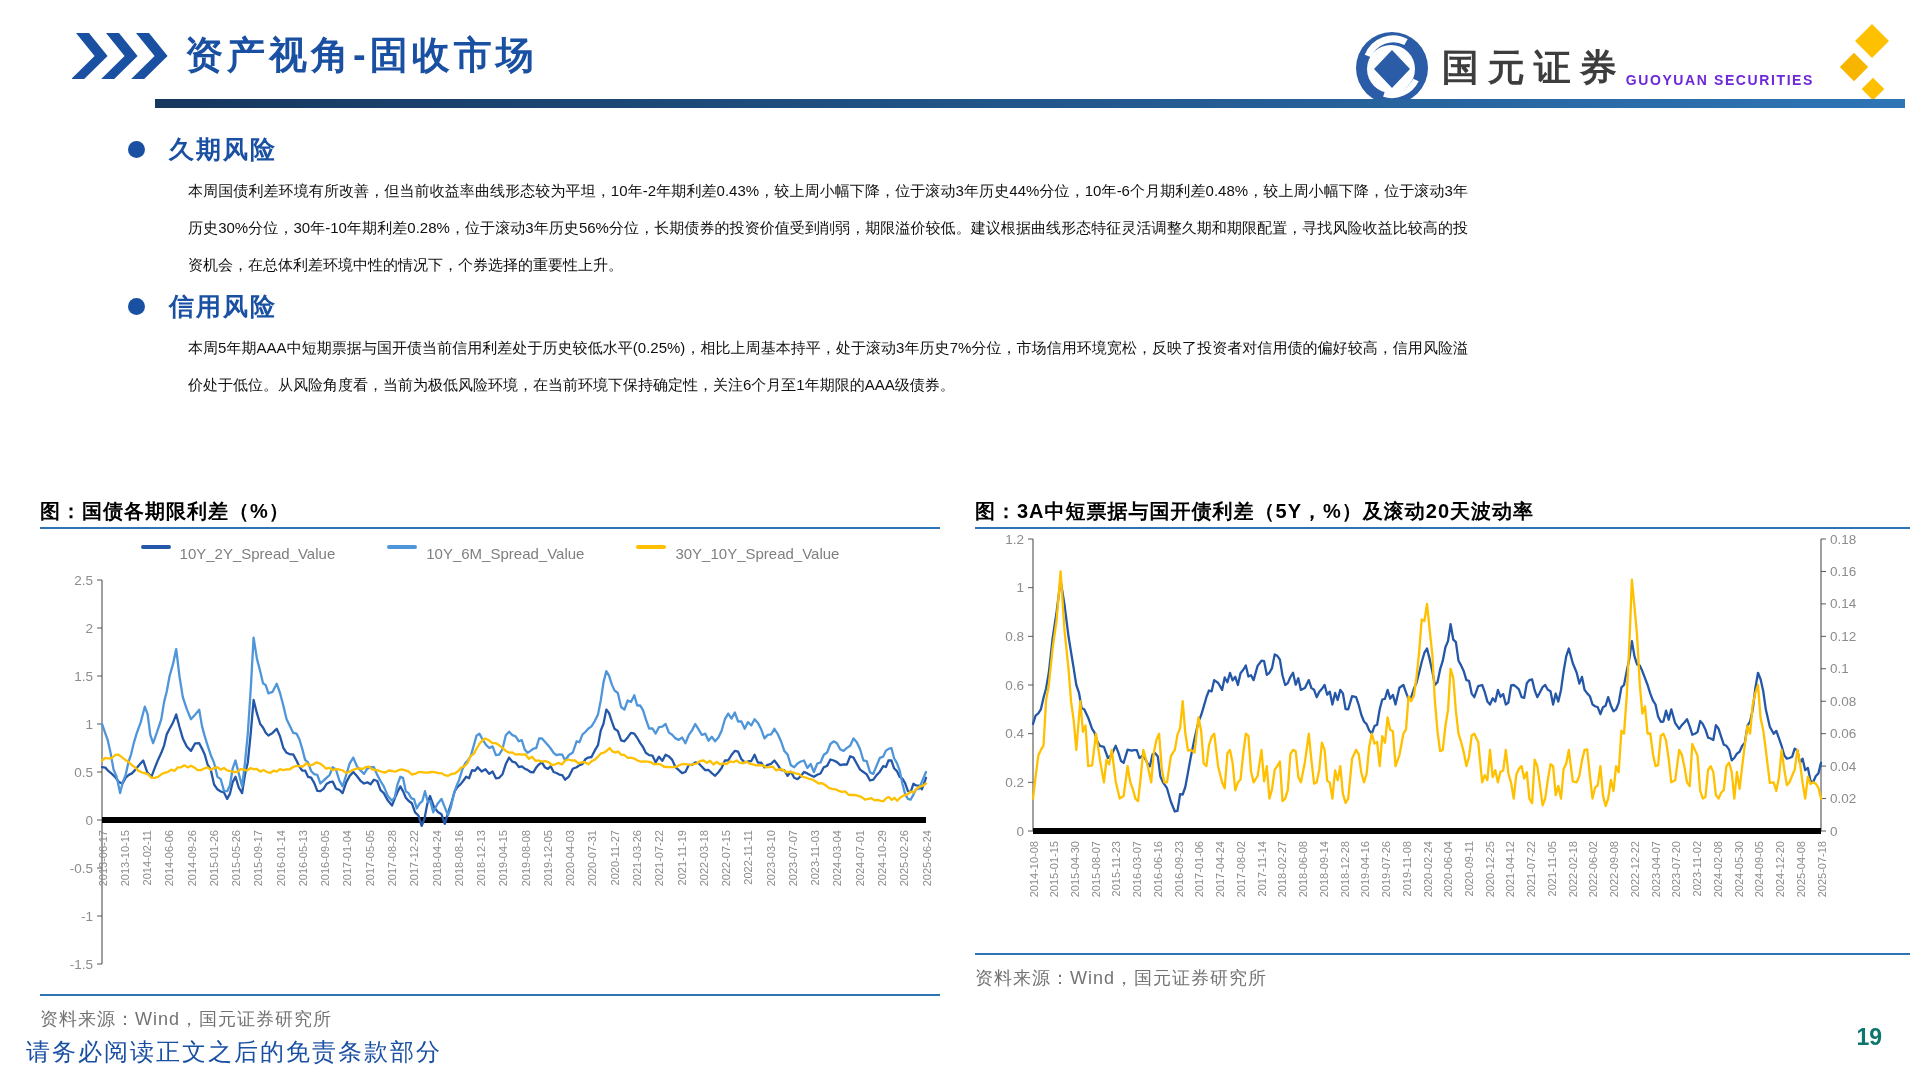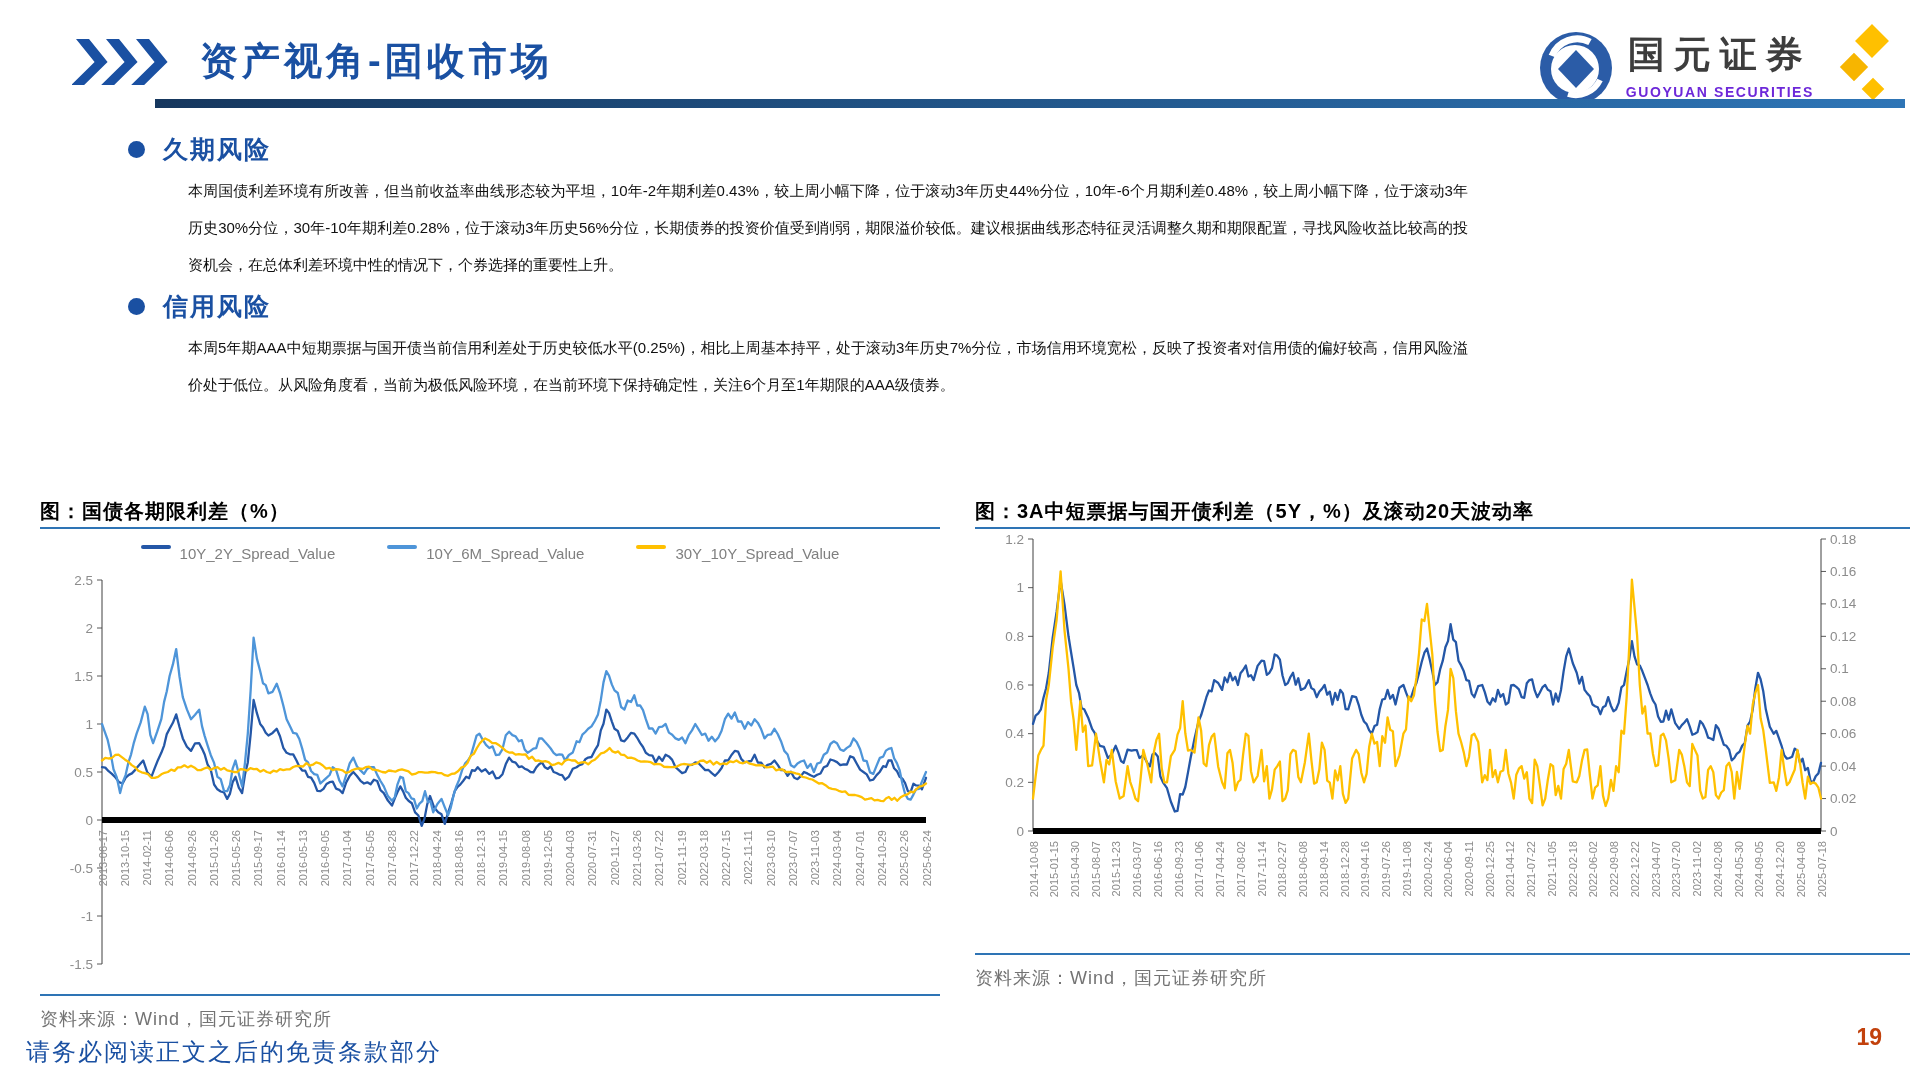--- a/index.html
+++ b/index.html
@@ -1,43 +1,43 @@
 <!DOCTYPE html>
 <html><head>
 <meta charset="utf-8">
 <style>
 *{margin:0;padding:0;box-sizing:border-box}
 html,body{width:1920px;height:1080px}
 body{position:relative;background:#fff;font-family:"Liberation Sans","DejaVu Sans",sans-serif;overflow:hidden;color:#111}
-.header{position:absolute;left:72px;top:36px;display:flex;align-items:center;gap:28px}
+.header{position:absolute;left:72px;top:30px;display:flex;align-items:center;gap:13px}
 .page-title{font-size:38px;font-weight:bold;color:#1A50A2;letter-spacing:4px}
 .logo{position:absolute;right:28px;top:24px;display:flex;align-items:center;gap:12px}
-.logo-text{display:flex;flex-direction:column;align-items:center;line-height:1.1}
+.logo-text{display:flex;flex-direction:row;align-items:flex-end;line-height:1.1}
 .logo-cn{font-size:37px;font-weight:bold;color:#3d3d3d;letter-spacing:9px}
 .logo-en{font-size:14px;font-weight:bold;color:#6d28d9;letter-spacing:1.6px;margin-top:9px}
 .header-bar{position:absolute;left:155px;top:99px;width:1750px;height:9px;background:linear-gradient(90deg,#16375e,#2e75b6)}
 .bullets{position:absolute;left:128px;top:126px;width:1350px}
-.bullet-head{display:flex;align-items:center;gap:18px;margin:7px 0 6px}
+.bullet-head{display:flex;align-items:center;gap:24px;margin:7px 0 6px}
 .bullet-dot{width:17px;height:17px;border-radius:50%;background:#1A50A2;flex:0 0 auto}
 .bullet-title{font-size:25px;font-weight:bold;color:#1A50A2;letter-spacing:2px}
 .bullet-body{margin-left:60px;width:1280px;font-size:15px;line-height:37px;color:#101010;text-align:justify}
 .fig{position:absolute;top:498px}
 .fig-left{left:40px;width:900px}
 .fig-right{left:975px;width:935px}
 .fig-title{font-size:20px;font-weight:bold;color:#000;padding-bottom:2px;border-bottom:2px solid #2e74b5;letter-spacing:1px}
 .legend{display:flex;justify-content:center;align-items:center;gap:52px;margin:13px 0 6px;height:22px}
 .legend-item{display:flex;align-items:flex-start;gap:9px}
 .swatch{width:30px;height:4px;border-radius:2px;display:inline-block}
 .legend-label{font-size:15px;color:#7f7f7f}
 svg .tick{font-size:13.5px;fill:#8c8c8c}
 svg .xtick{font-size:11px;fill:#8c8c8c}
 .fig-rule{border-top:2px solid #2e74b5}
 .fig-source{font-size:18px;color:#737373;margin-top:11px;letter-spacing:1px}
 .disclaimer{position:absolute;left:26px;top:1036px;font-size:24px;font-weight:normal;color:#1A50A2;letter-spacing:2px}
-.page-num{position:absolute;right:38px;top:1024px;font-size:23px;font-weight:bold;color:#c2410c}
+.page-num{position:absolute;right:38px;top:1024px;font-size:23px;font-weight:bold;color:#0f766e}
 </style>
 </head>
 <body>
 
 <div class="header">
   <svg width="100" height="46" viewBox="0 0 100 46">
     <g transform="skewX(-6)" fill="#1A50A2">
       <polygon points="4,0 17,0 38,23 17,46 4,46 25,23"></polygon>
       <polygon points="34,0 47,0 68,23 47,46 34,46 55,23"></polygon>
       <polygon points="64,0 77,0 98,23 77,46 64,46 85,23"></polygon>

